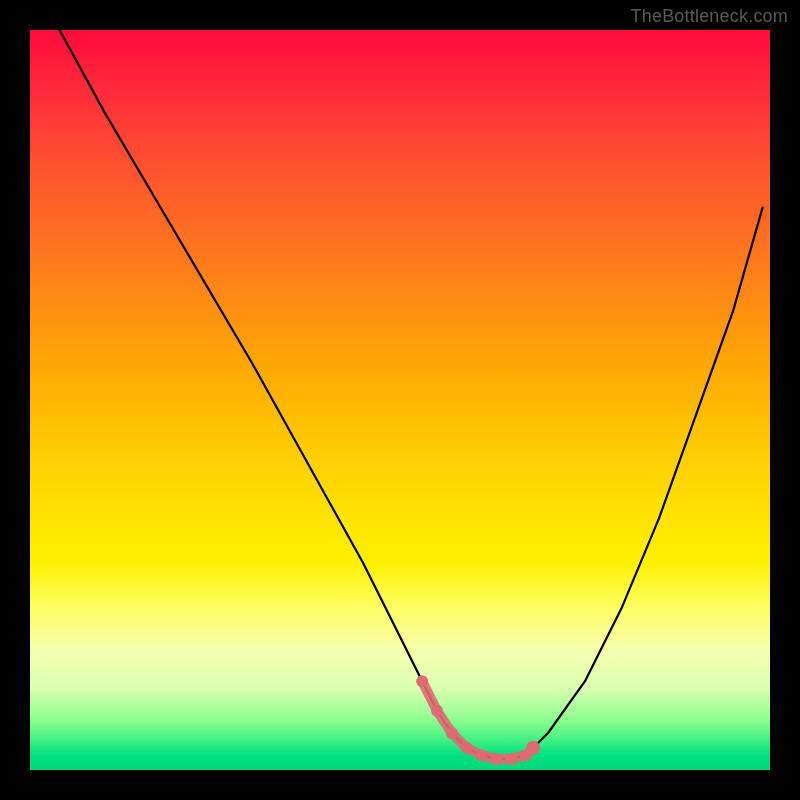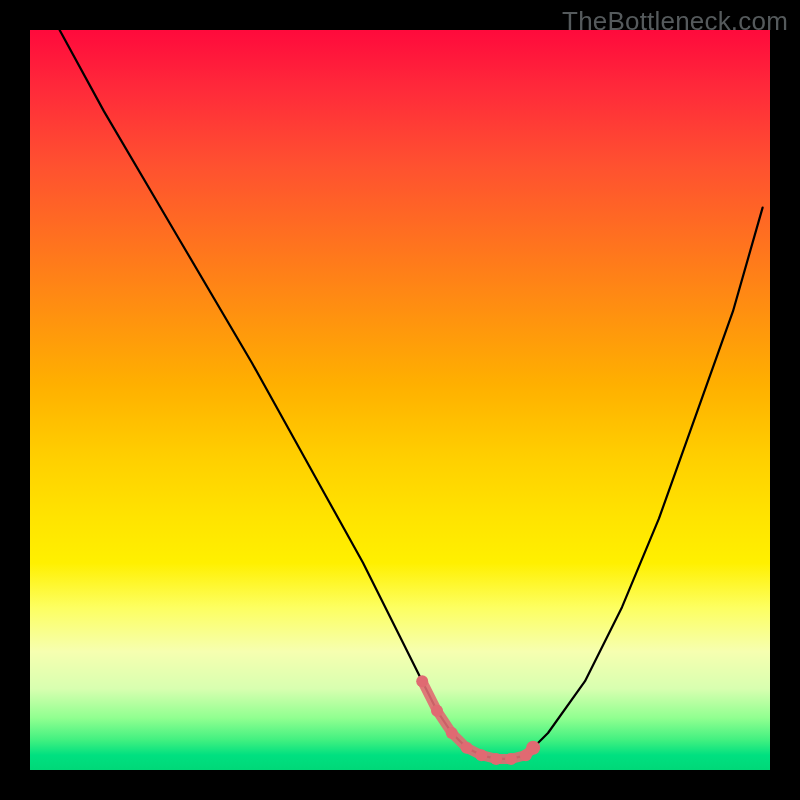--- a/index.html
+++ b/index.html
@@ -10,21 +10,21 @@
     height: 800px;
     overflow: hidden;
     position: relative;
     font-family: Arial, Helvetica, sans-serif;
   }
   .watermark {
     position: absolute;
     top: 6px;
     right: 12px;
     color: #555a5c;
-    font-size: 26px;
+    font-size: 18px;
     font-weight: 500;
     letter-spacing: 0.2px;
     z-index: 10;
   }
   .plot-area {
     position: absolute;
     left: 30px;
     top: 30px;
     width: 740px;
     height: 740px;

